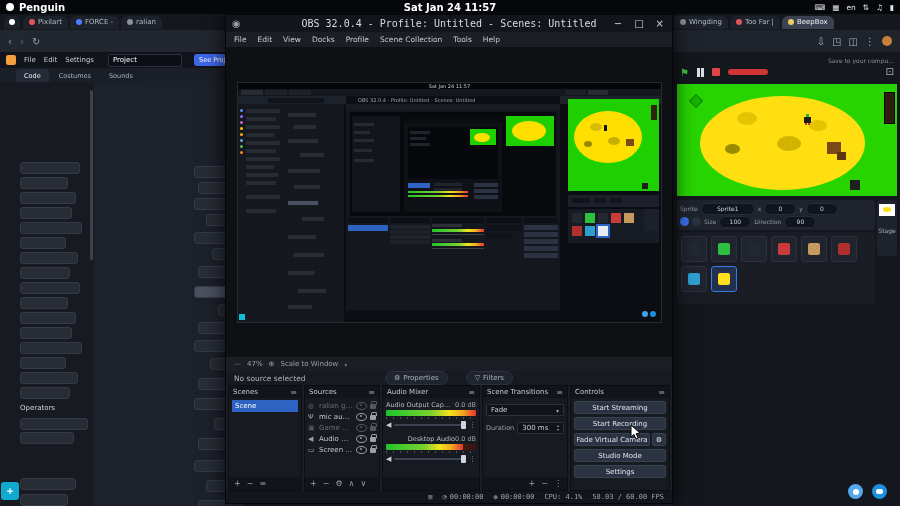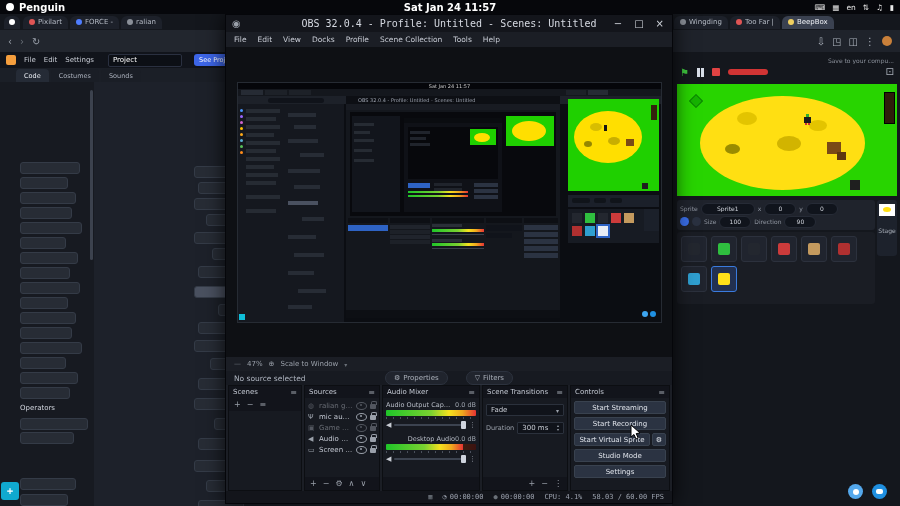--- a/index.html
+++ b/index.html
@@ -518,20 +518,26 @@
           <span>Filters</span>
         </div>
       </div>
     </div>
 
     <div class="dock" style="left:2px;width:74px">
       <div class="dock-h">
         <span class="title">Scenes</span>
         <span class="dk-ic">≡</span>
       </div>
+      <div class="dock-c">
+
+      <div class="scene-row selected">
+            <span class="txt">Scene</span>
+          </div>
+        </div>
       <div class="dock-f">
 
       <span class="dk-ic">+</span>
           <span class="dk-ic">−</span>
           <span class="dk-ic">≡</span>
         </div>
     </div>
 
     <div class="dock" style="left:78px;width:76px">
       <div class="dock-h">
@@ -664,21 +670,21 @@
 
       <div class="ctl-row">
             <button class="ctl-btn">Start Streaming</button>
 
           </div>
           <div class="ctl-row">
             <button class="ctl-btn">Start Recording</button>
 
           </div>
           <div class="ctl-row has-gear">
-            <button class="ctl-btn">Start Virtual Sprite</button>
+            <button class="ctl-btn">Fade Virtual Camera</button>
             <button class="ctl-gear">⚙</button>
           </div>
           <div class="ctl-row">
             <button class="ctl-btn">Studio Mode</button>
 
           </div>
           <div class="ctl-row">
             <button class="ctl-btn">Settings</button>
 
           </div>

